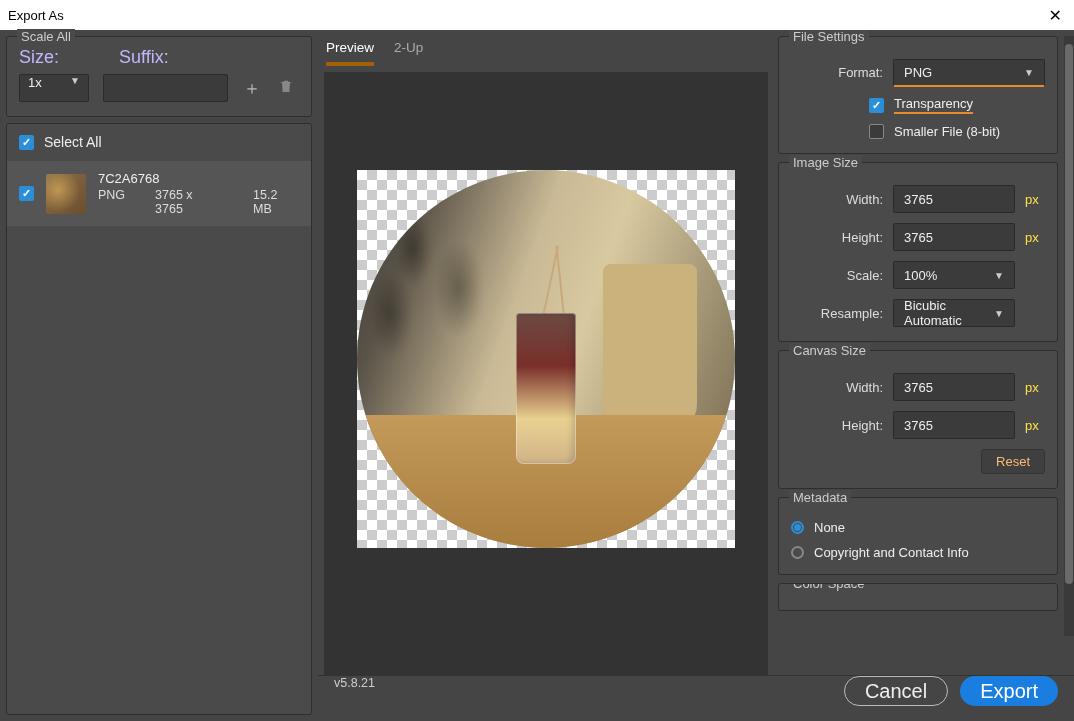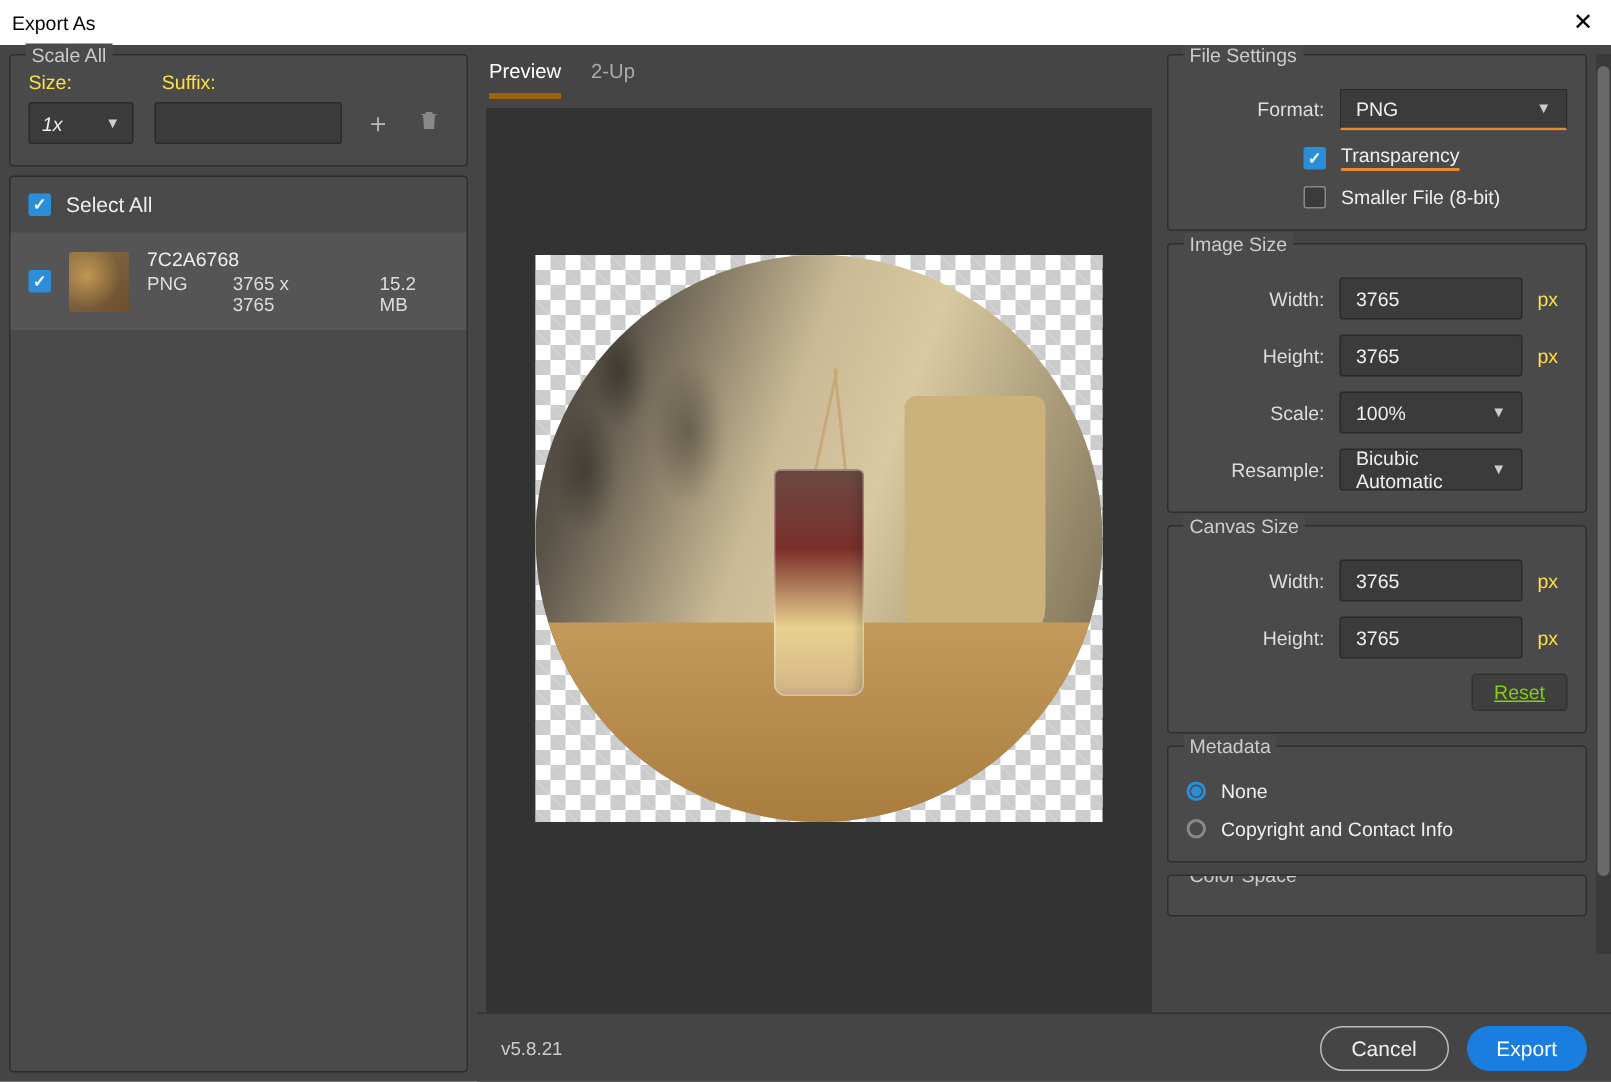--- a/index.html
+++ b/index.html
@@ -4,23 +4,23 @@
 <style>
   * { box-sizing: border-box; margin: 0; padding: 0; font-family: "Segoe UI", Arial, sans-serif; }
   body { background: #fff; width: 1074px; height: 721px; overflow: hidden; }
   .title-bar { height: 30px; display: flex; align-items: center; justify-content: space-between; padding: 0 12px 0 8px; background: #fff; font-size: 13px; }
   .title-bar .close { font-size: 16px; cursor: pointer; font-family: Arial; }
   .main { display: flex; height: 691px; background: #454545; }
   .left-panel { width: 318px; height: 100%; background: #454545; padding: 6px; display: flex; flex-direction: column; gap: 6px; }
   .panel-box { background: #4a4a4a; border: 1px solid #2e2e2e; border-radius: 3px; }
   .scale-all { padding: 10px 12px 14px 12px; position: relative; }
   .legend { position: absolute; top: -8px; left: 10px; background: #4a4a4a; padding: 0 4px; color: #ccc; font-size: 13px; }
-  .scale-labels { display: flex; gap: 60px; color: #fde047; font-size: 13px; margin-bottom: 6px; }
+  .scale-labels { display: flex; gap: 60px; color: #c4b5fd; font-size: 18px; margin-bottom: 6px; }
   .scale-controls { display: flex; align-items: center; gap: 14px; }
-  .size-select { width: 70px; height: 28px; background: #3b3b3b; border: 1px solid #2a2a2a; color: #eee; display: flex; align-items: center; justify-content: space-between; padding: 0 8px; font-size: 13px; border-radius: 2px; font-style: italic; }
+  .size-select { width: 70px; height: 28px; background: #3b3b3b; border: 1px solid #2a2a2a; color: #eee; display: flex; justify-content: space-between; padding: 0 8px; font-size: 13px; border-radius: 2px; }
   .suffix-input { width: 125px; height: 28px; background: #3b3b3b; border: 1px solid #2a2a2a; border-radius: 2px; }
   .plus-icon, .trash-icon { color: #bbb; font-size: 18px; width: 20px; text-align: center; cursor: pointer; }
   .trash-icon svg { fill: #888; }
   .select-all-row { display: flex; align-items: center; gap: 10px; padding: 10px 12px; color: #eee; font-size: 14px; }
   .cb { width: 15px; height: 15px; background: #2a8fd8; border-radius: 2px; display: flex; align-items: center; justify-content: center; color: #fff; font-size: 11px; font-weight: bold; }
   .file-item { display: flex; align-items: center; gap: 12px; padding: 10px 12px; background: #555; margin-top: 1px; }
   .thumb { width: 40px; height: 40px; background: linear-gradient(135deg, #8b6f47 0%, #6b4e2e 100%); border-radius: 2px; position: relative; overflow: hidden; }
   .thumb::before { content:''; position:absolute; inset:0; background: radial-gradient(circle at 30% 40%, rgba(255,200,100,0.5), transparent 60%); }
   .file-info { flex: 1; color: #eee; font-size: 13px; }
   .file-info .name { font-weight: 500; margin-bottom: 2px; }
@@ -66,26 +66,26 @@
   .form-row label { width: 68px; text-align: right; color: #ddd; font-size: 13px; }
   .select-box, .text-input { flex: 1; height: 28px; background: #3b3b3b; border: 1px solid #2a2a2a; border-radius: 2px; color: #eee; display:flex; align-items:center; padding: 0 10px; font-size:13px; justify-content: space-between; }
   .chev { font-size: 10px; color:#ccc; }
   .unit { color:#fde047; font-size:13px; width: 20px; }
   .underline-orange { border-bottom: 2px solid #e88b2e; padding-bottom: 1px; }
   .chk-row { display:flex; align-items:center; gap:10px; margin-top:10px; margin-left: 78px; color:#eee; font-size:13px; }
   .chk-empty { width:15px; height:15px; border:1px solid #888; border-radius:2px; background:#3b3b3b; }
   .radio { width:13px; height:13px; border-radius:50%; border:2px solid #888; display:inline-flex; align-items:center; justify-content:center; }
   .radio.on { border-color:#2a8fd8; }
   .radio.on::after { content:''; width:7px; height:7px; border-radius:50%; background:#2a8fd8; }
-  .reset-btn { margin-left:auto; margin-top:10px; padding:4px 14px; border:1px solid #333; border-radius:3px; background:#3f3f3f; color:#84cc16; font-size:13px;text-decoration:underline; }
+  .reset-btn { margin-left:auto; margin-top:10px; padding:4px 14px; border:1px solid #333; border-radius:3px; background:#3f3f3f; color:#fdba74; font-size:13px; }
   
-  .footer { position: absolute; bottom: 0; left: 318px; right: 0; height: 46px; background:#454545; display:flex; align-items:center; padding: 0 16px; gap:12px; border-top: 1px solid #333; }
+  .footer { position: absolute; bottom: 0; left: 318px; right: 0; height: 46px; background:#454545; display:flex; align-items:flex-start; padding: 0 16px; gap:12px; border-top: 1px solid #333; }
   .footer .ver { color:#ccc; font-size:12.5px; }
   .footer .spacer { flex:1; }
-  .btn { height: 30px; padding: 0 20px; border-radius: 15px; font-size: 14px; display:flex; align-items:center; cursor:pointer; }
+  .btn { height: 30px; padding: 0 20px; border-radius: 15px; font-size: 20px; display:flex; align-items:center; cursor:pointer; }
   .btn-cancel { border:1px solid #bbb; color:#eee; background:transparent; }
   .btn-export { background:#1a7de0; color:#fff; border:none; }
 </style>
 </head>
 <body>
 
 <div class="title-bar">
   <span>Export As</span>
   <span class="close">✕</span>
 </div>

